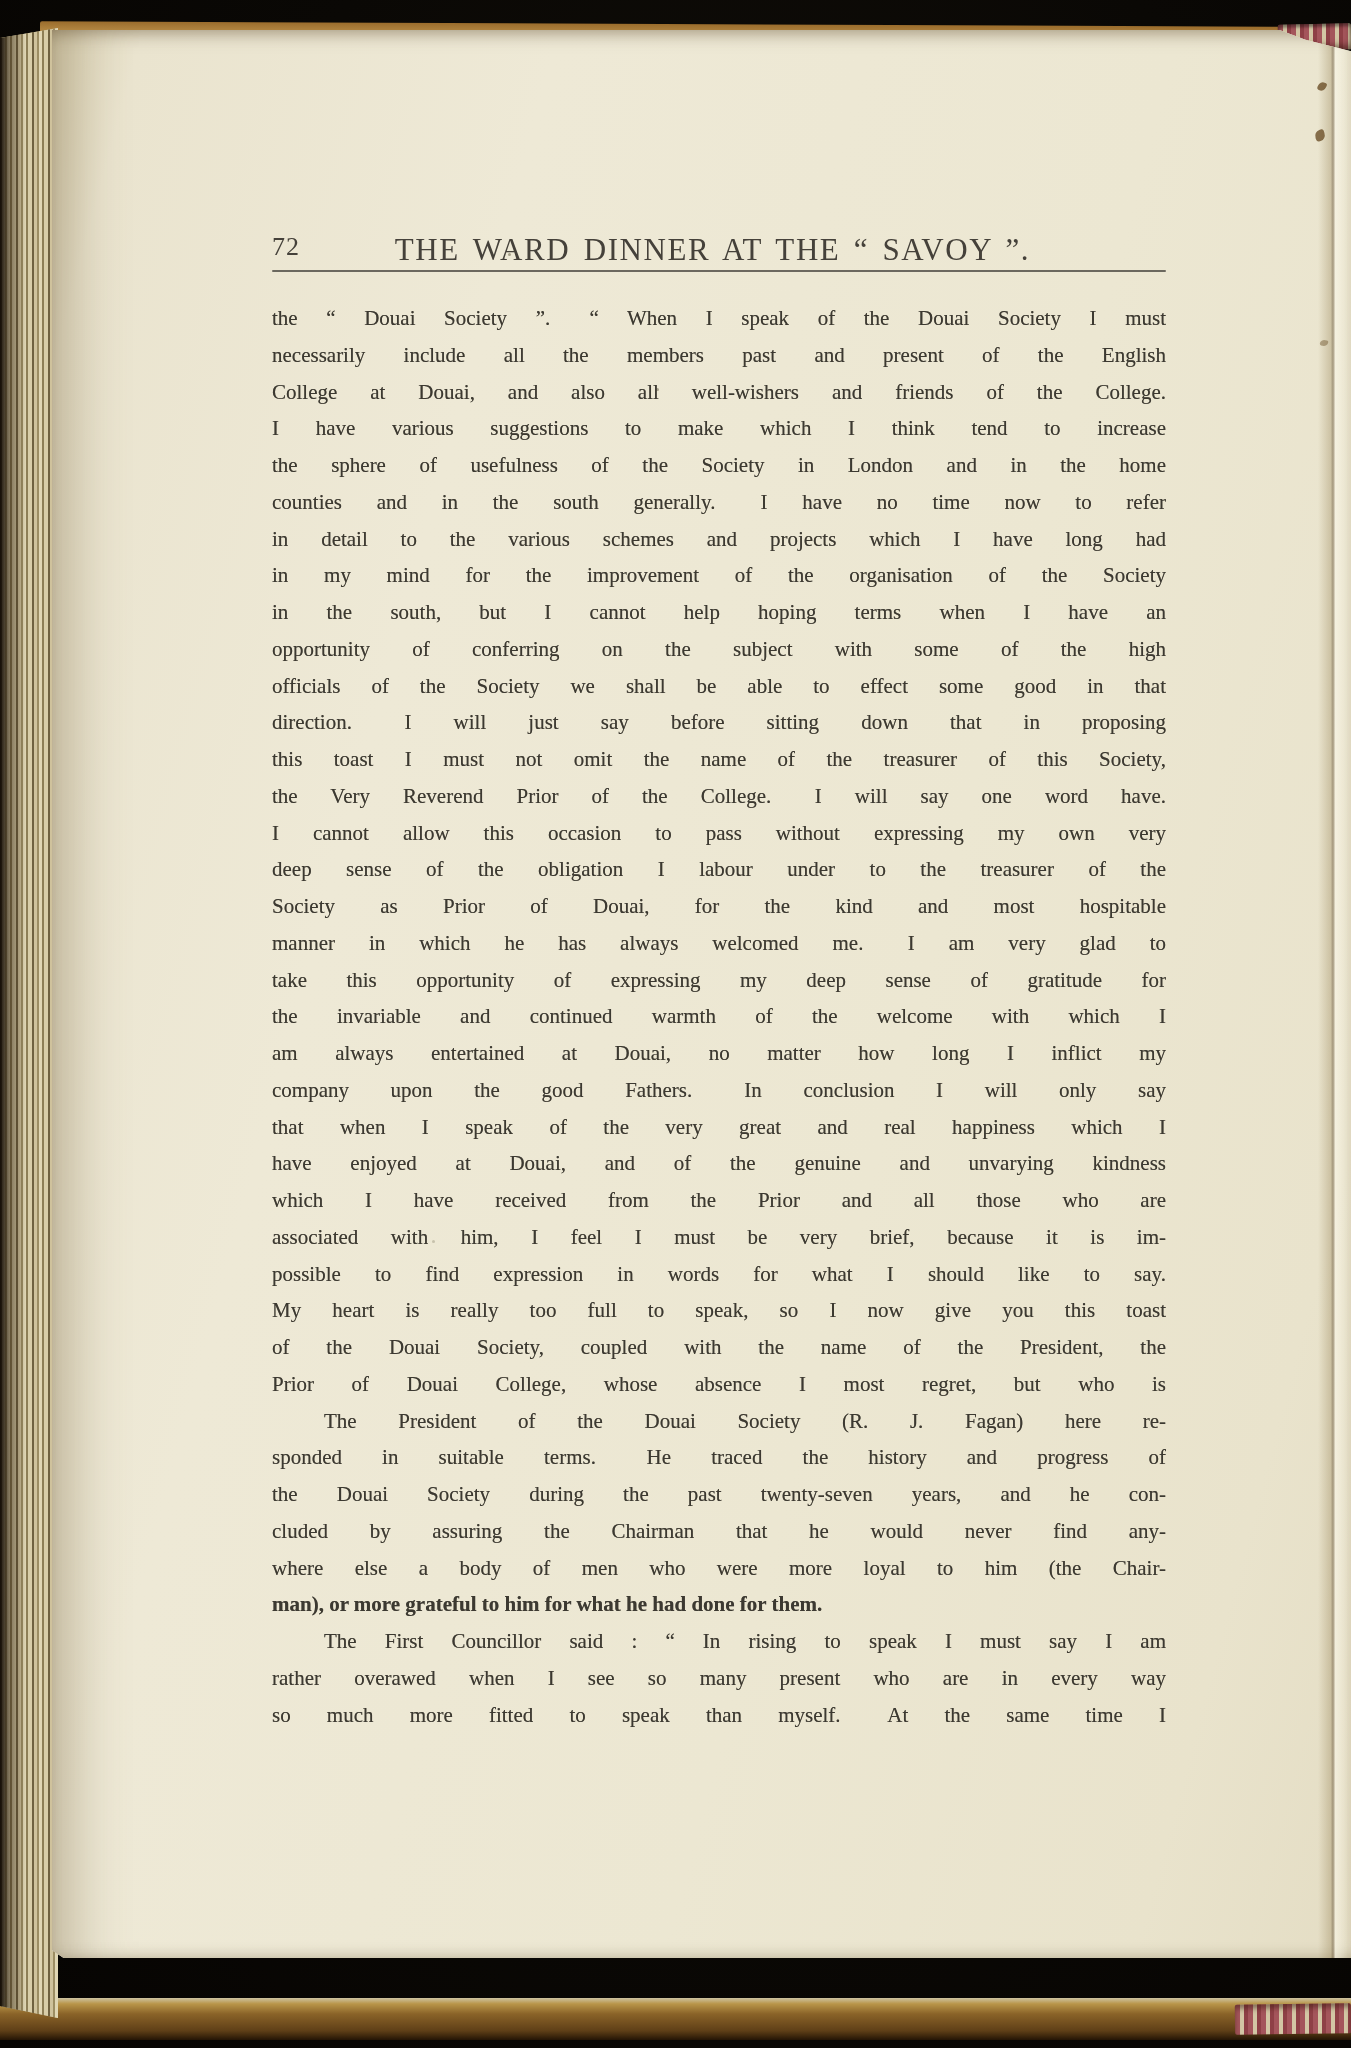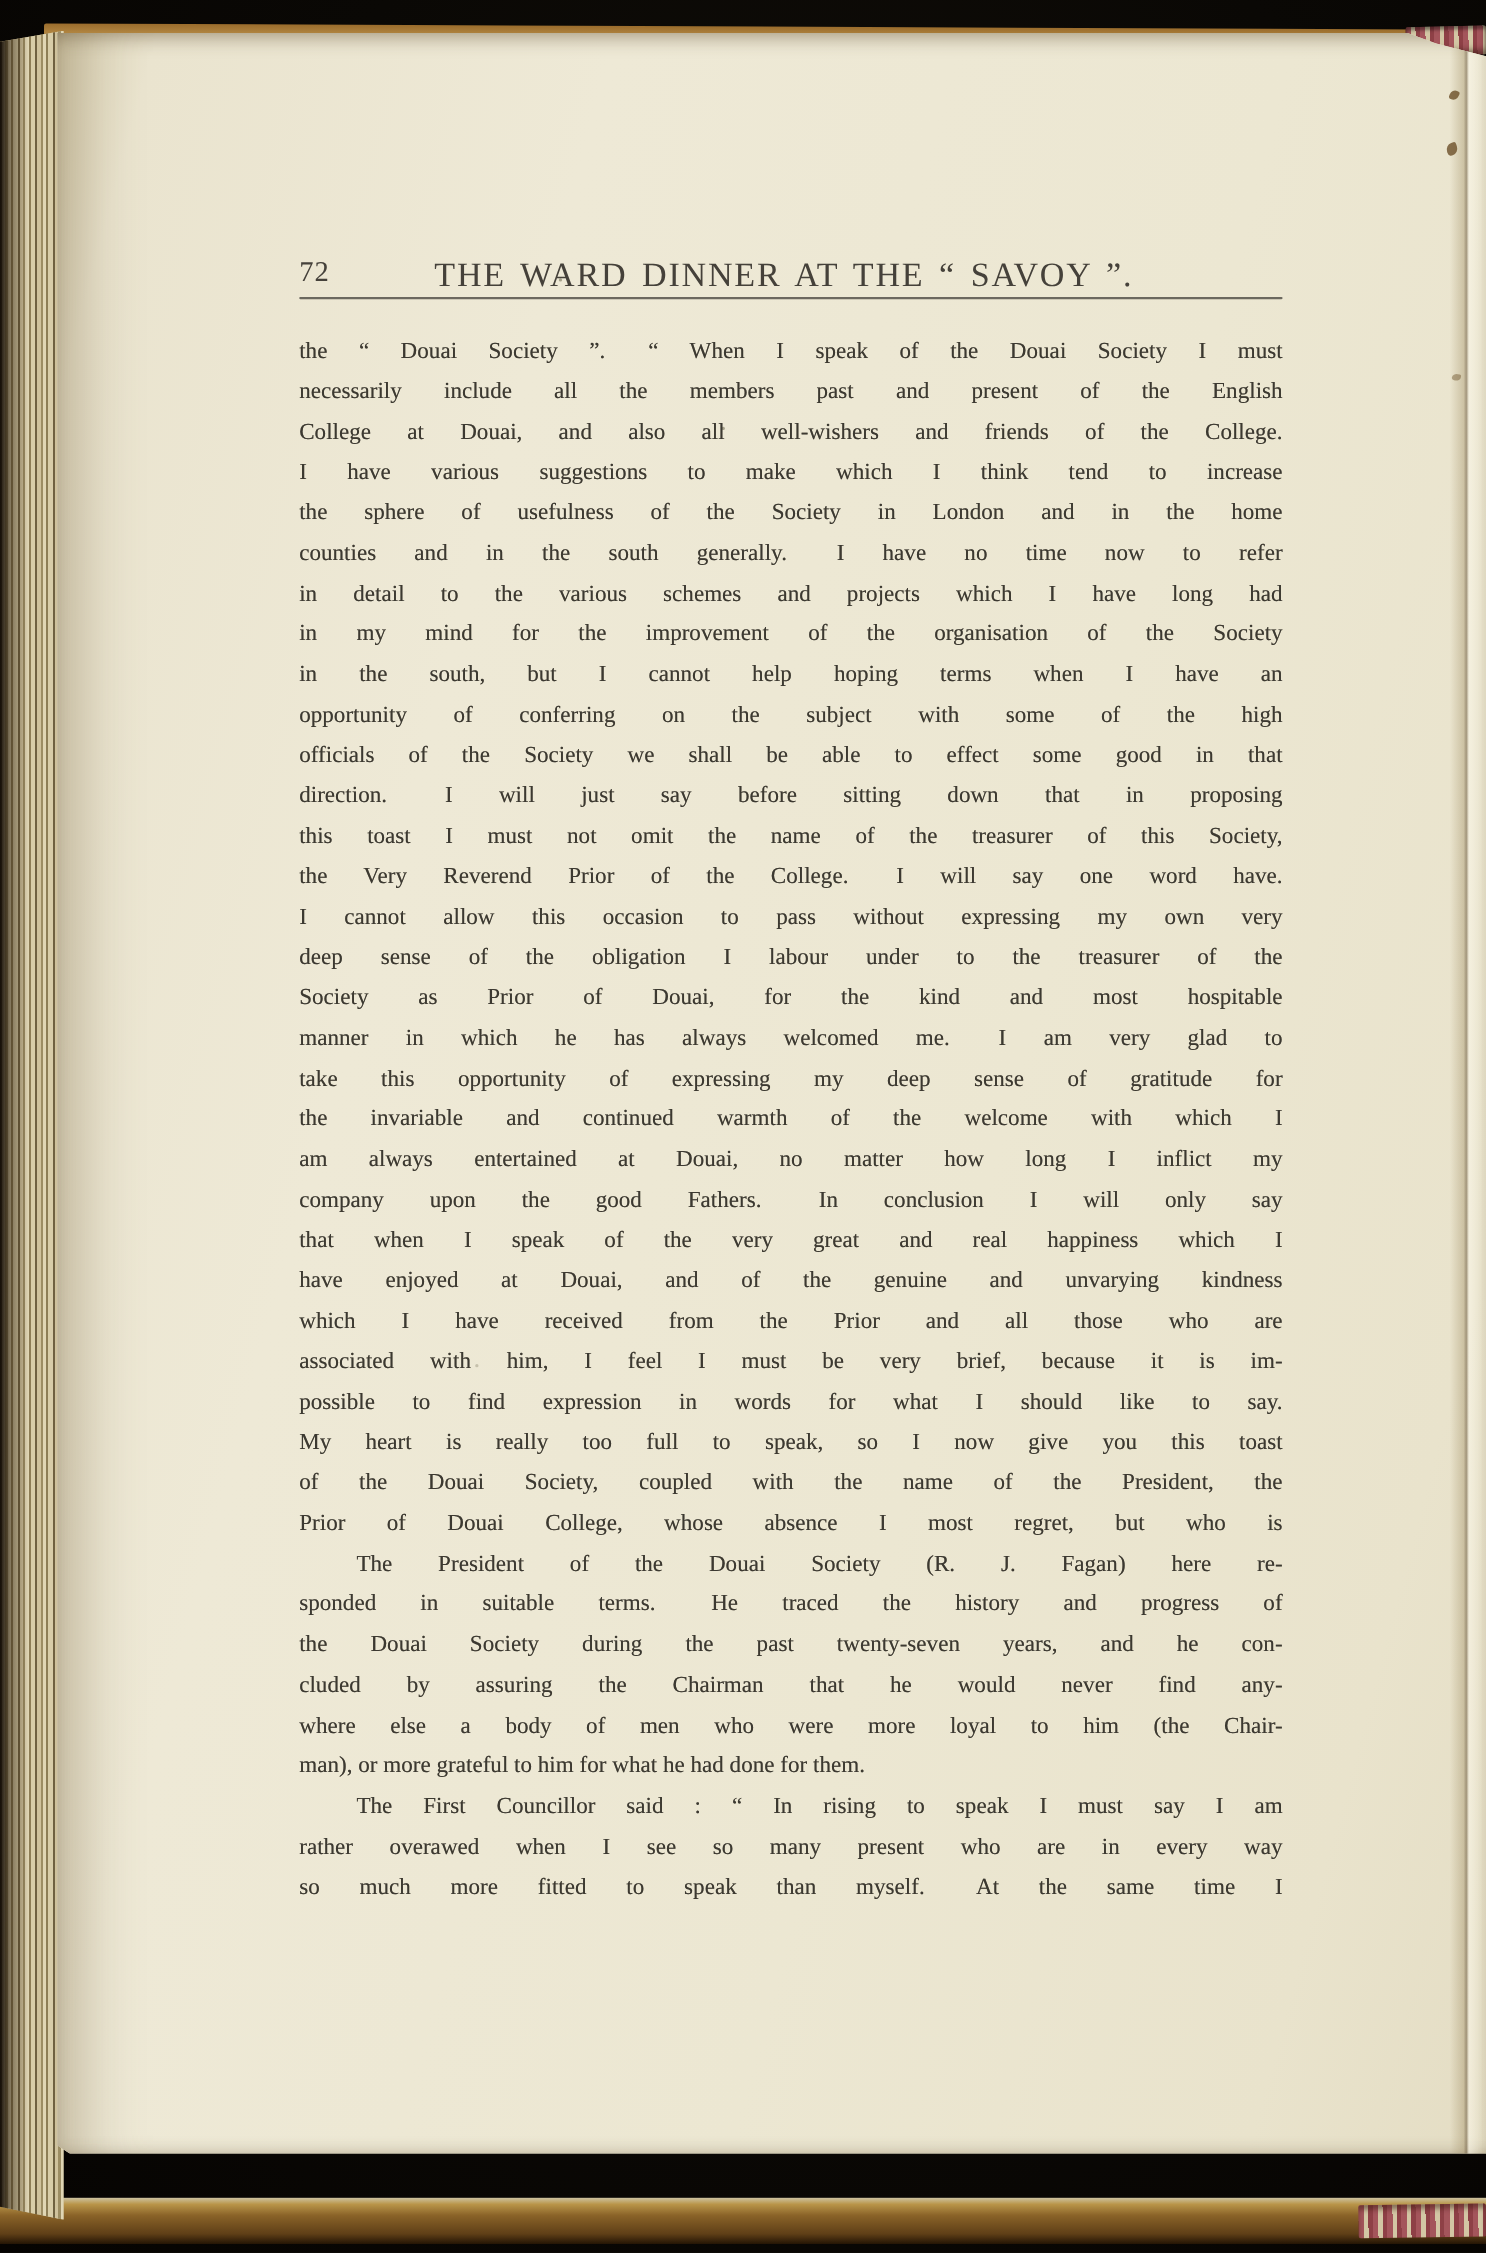--- a/index.html
+++ b/index.html
@@ -53,21 +53,21 @@
   .pagenum{position:absolute;left:0;top:2px;font-size:26px;letter-spacing:1px;}
   .title{position:absolute;left:0;right:13px;top:2px;text-align:center;font-size:31px;letter-spacing:1.6px;
          word-spacing:4px;white-space:nowrap;}
   .rule{position:absolute;left:220px;top:240px;width:894px;height:2px;background:#55514a;opacity:.85;border-radius:1px;}
 
   
   .body{position:absolute;left:220px;top:270px;width:894px;color:#3c3931;
         font-size:21px;line-height:36.75px;
         text-shadow:0 0 .5px rgba(60,54,44,.55);}
   .line{text-align:justify;text-align-last:justify;}
-  .line.last{text-align-last:left;}
+  .line.last{text-align-last:left;font-weight:bold;}
   .line.indent{text-indent:52px;}
 </style>
 </head>
 <body>
 
 <div class="scene">
   <div class="top-edge"></div>
   <div class="headband-top"></div>
   <div class="bottom-edge"></div>
   <div class="headband-bottom"></div>

